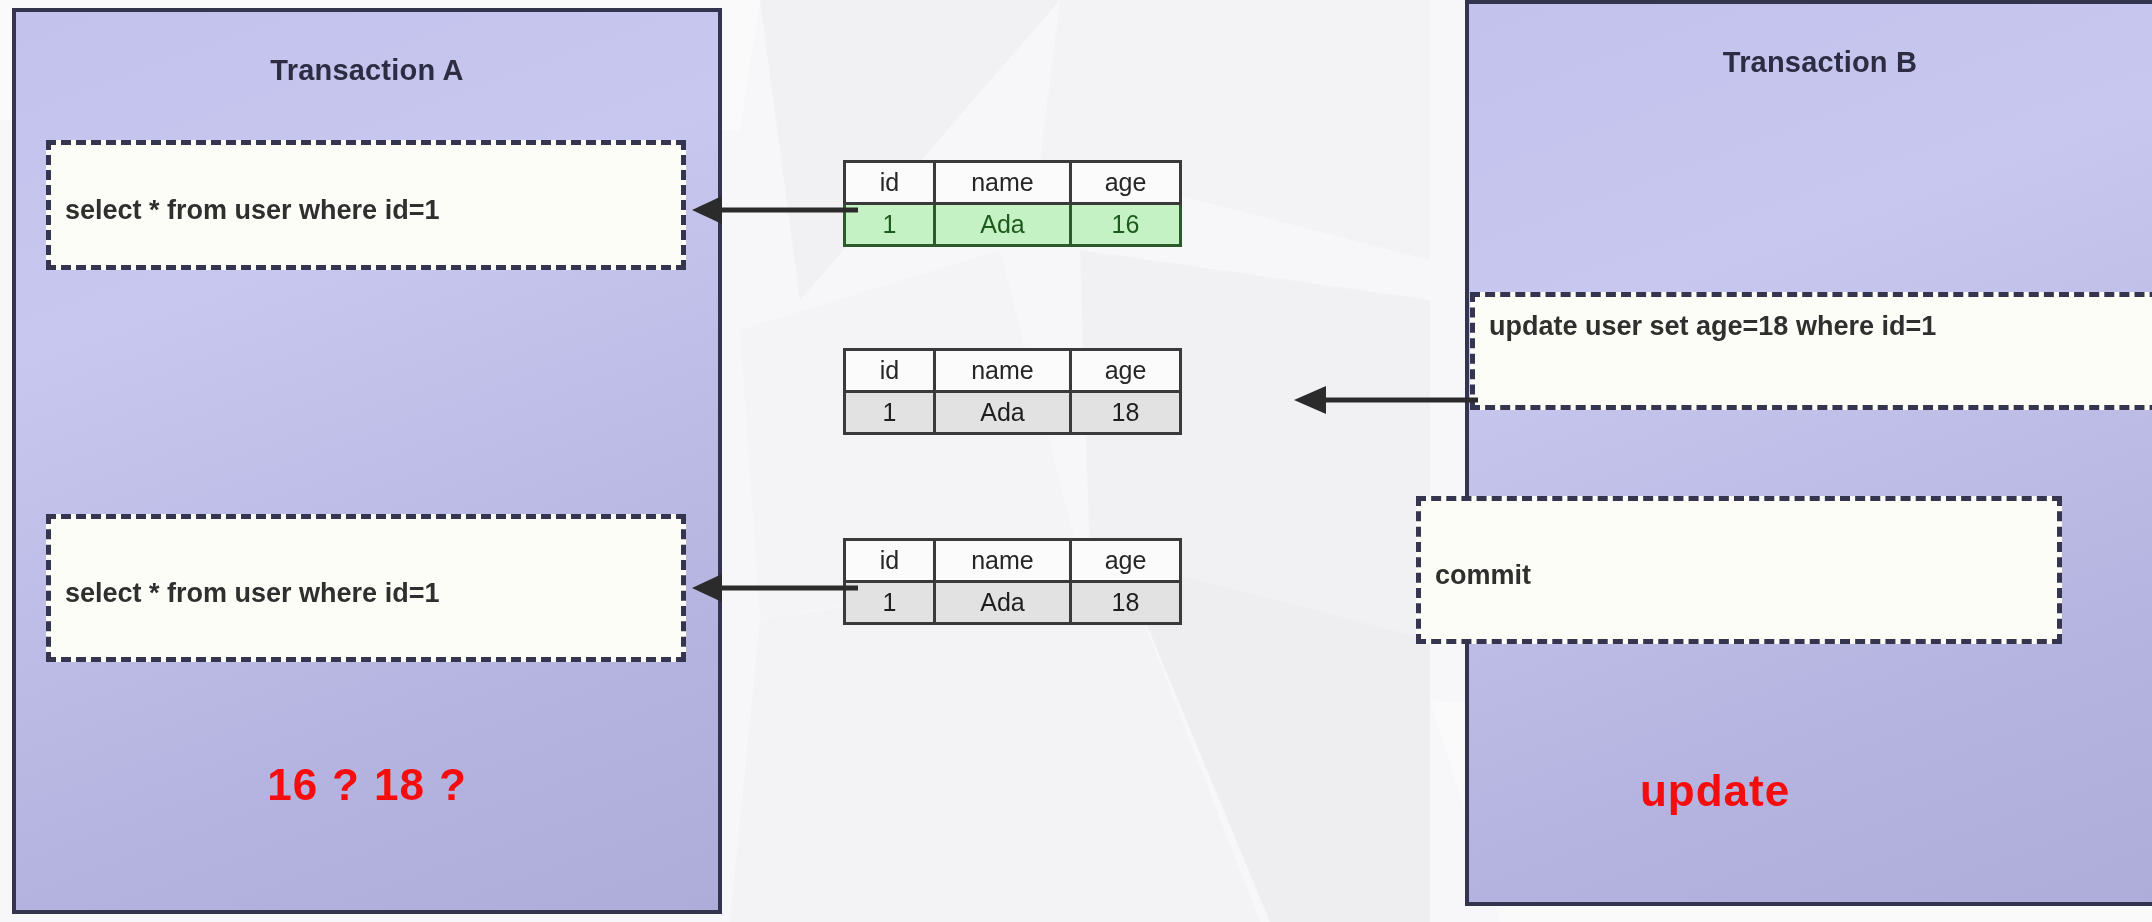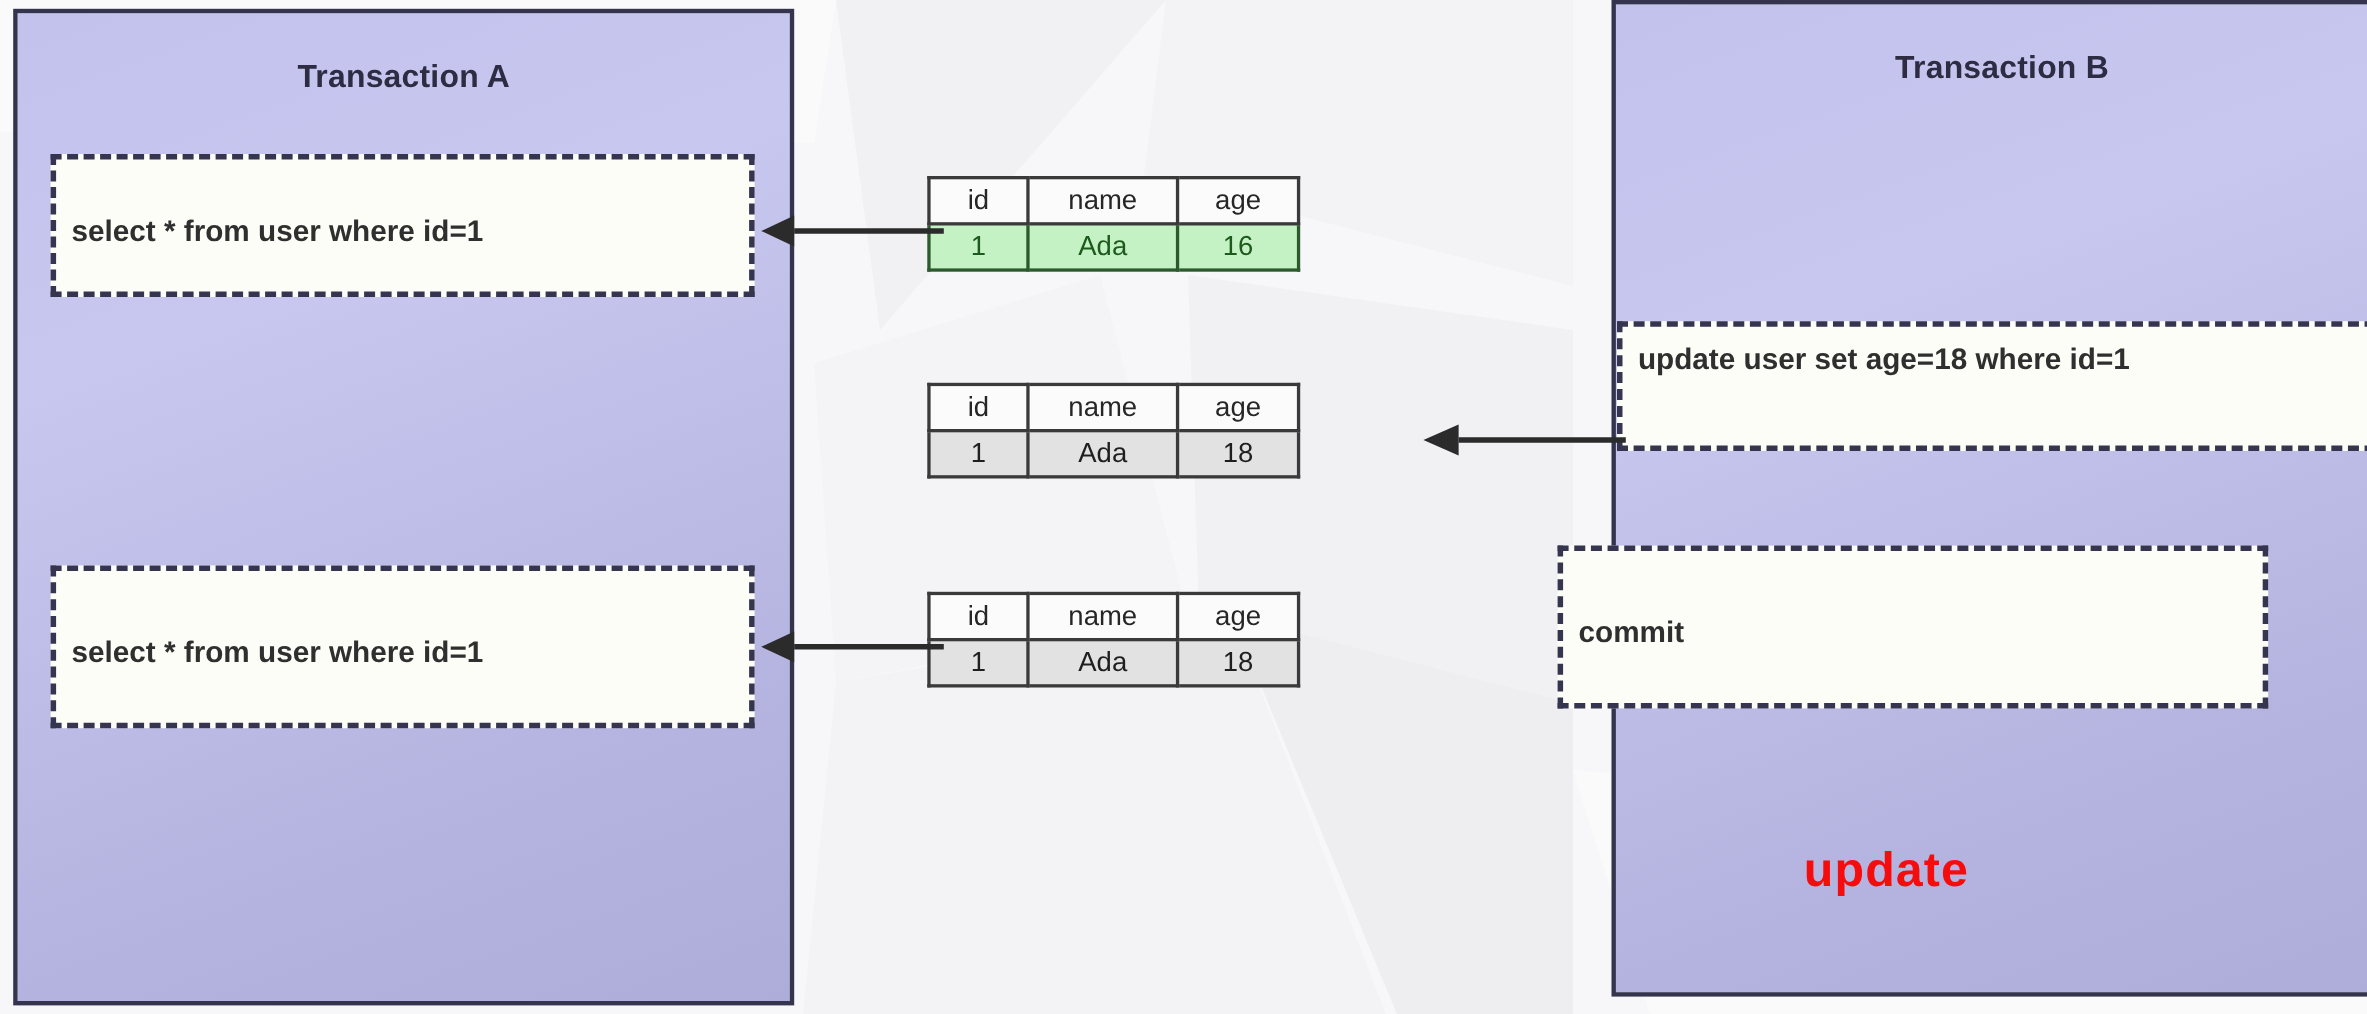--- a/index.html
+++ b/index.html
@@ -126,20 +126,23 @@
   </div>
 
   <div class="sql-box" style="left:46px; top:140px; width:640px; height:130px;">
     <span class="sql-text">select * from user where id=1</span>
   </div>
 
   <div class="sql-box" style="left:46px; top:514px; width:640px; height:148px;">
     <span class="sql-text">select * from user where id=1</span>
   </div>
 
+  <div class="verdict" style="top:760px; width:710px; left:12px;">
+    <span>16</span><span class="sp"></span><span>?</span><span class="sp"></span><span>18</span><span class="sp"></span><span>?</span>
+  </div>
 
   <div class="panel" style="left:1430px; top:0; width:710px; height:906px;margin-left:35px;">
     <div class="panel-title" style="top:42px;">Transaction B</div>
   </div>
 
   <div class="sql-box" style="left:1470px; top:292px; width:750px; height:118px; align-items:flex-start; ">
     <span class="sql-text">update user set age=18 where id=1</span>
   </div>
 
   <div class="sql-box" style="left:1416px; top:496px; width:646px; height:148px;justify-content:flex-end;">

